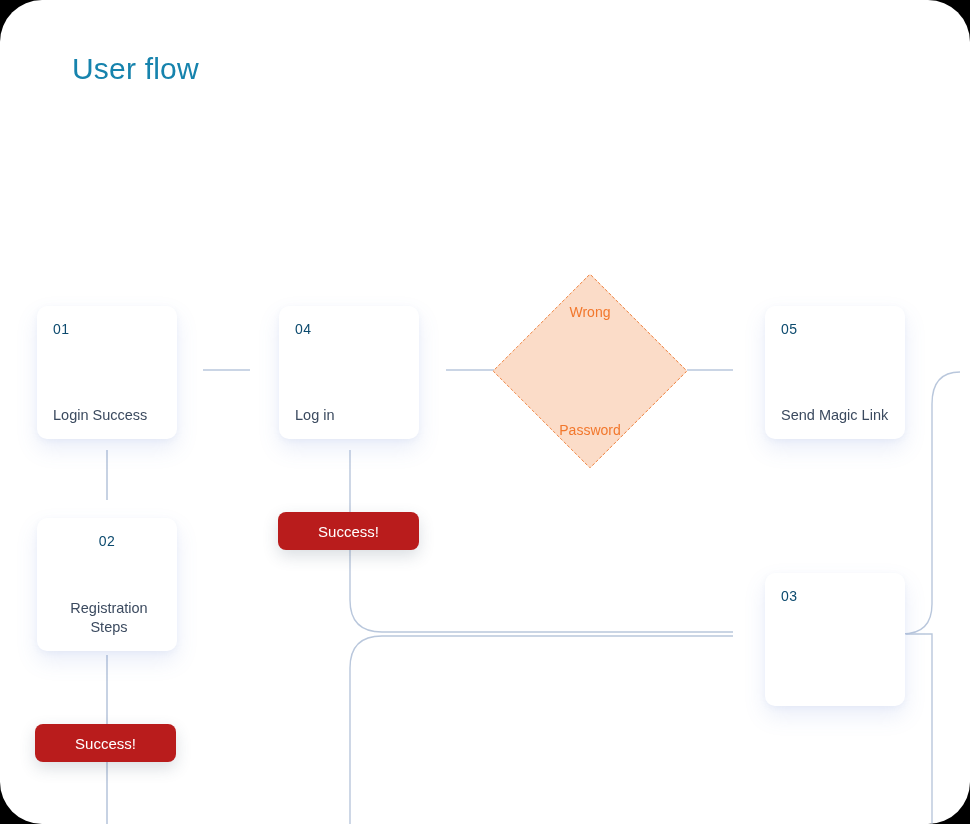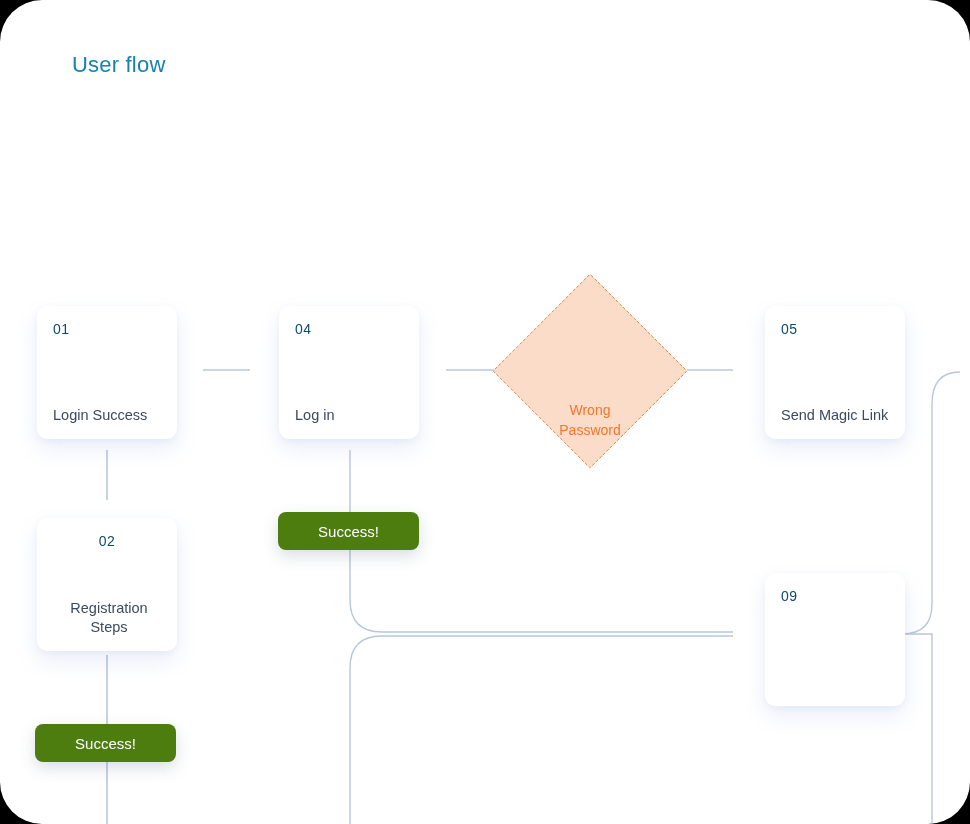--- a/index.html
+++ b/index.html
@@ -22,21 +22,21 @@
     background: #ffffff;
     border-radius: 42px;
     overflow: hidden;
   }
 
   
   #page-title {
     position: absolute;
     left: 72px;
     top: 52px;
-    font-size: 22px;
+    font-size: 30px;
     font-weight: 500;
     letter-spacing: 0.2px;
     color: #1683ad;
     white-space: nowrap;
   }
 
   
   #connectors {
     position: absolute;
     left: 0;
@@ -101,33 +101,33 @@
   }
   #decision-wrong-password .dia-text {
     position: absolute;
     left: 0;
     top: 0;
     width: 138px;
     height: 138px;
     display: flex;
     flex-direction: column;
     align-items: center;
-    justify-content: flex-end;
+    justify-content: space-between;
     font-size: 14px;
     line-height: 20px;
     color: #f2772c;
     text-align: center;
   }
 
   
   .badge {
     position: absolute;
     height: 38px;
     border-radius: 8px;
-    background: #4d7c0f;
+    background: #b91c1c;
     color: #ffffff;
     display: flex;
     align-items: center;
     justify-content: center;
     font-size: 15px;
     box-shadow: 0 6px 16px rgba(51,71,94,0.18);
   }
   #badge-success-login {
     left: 278px;
     top: 512px;
@@ -181,21 +181,21 @@
     <div class="num">04</div>
     <div class="label">Log in</div>
   </div>
 
   <div class="card" id="card-05">
     <div class="num">05</div>
     <div class="label">Send Magic Link</div>
   </div>
 
   <div class="card" id="card-06">
-    <div class="num">09</div>
+    <div class="num">03</div>
   </div>
 
   <div id="decision-wrong-password">
     <div class="dia-shape"></div>
     <div class="dia-text">
       <span>Wrong</span>
       <span>Password</span>
     </div>
   </div>
 

